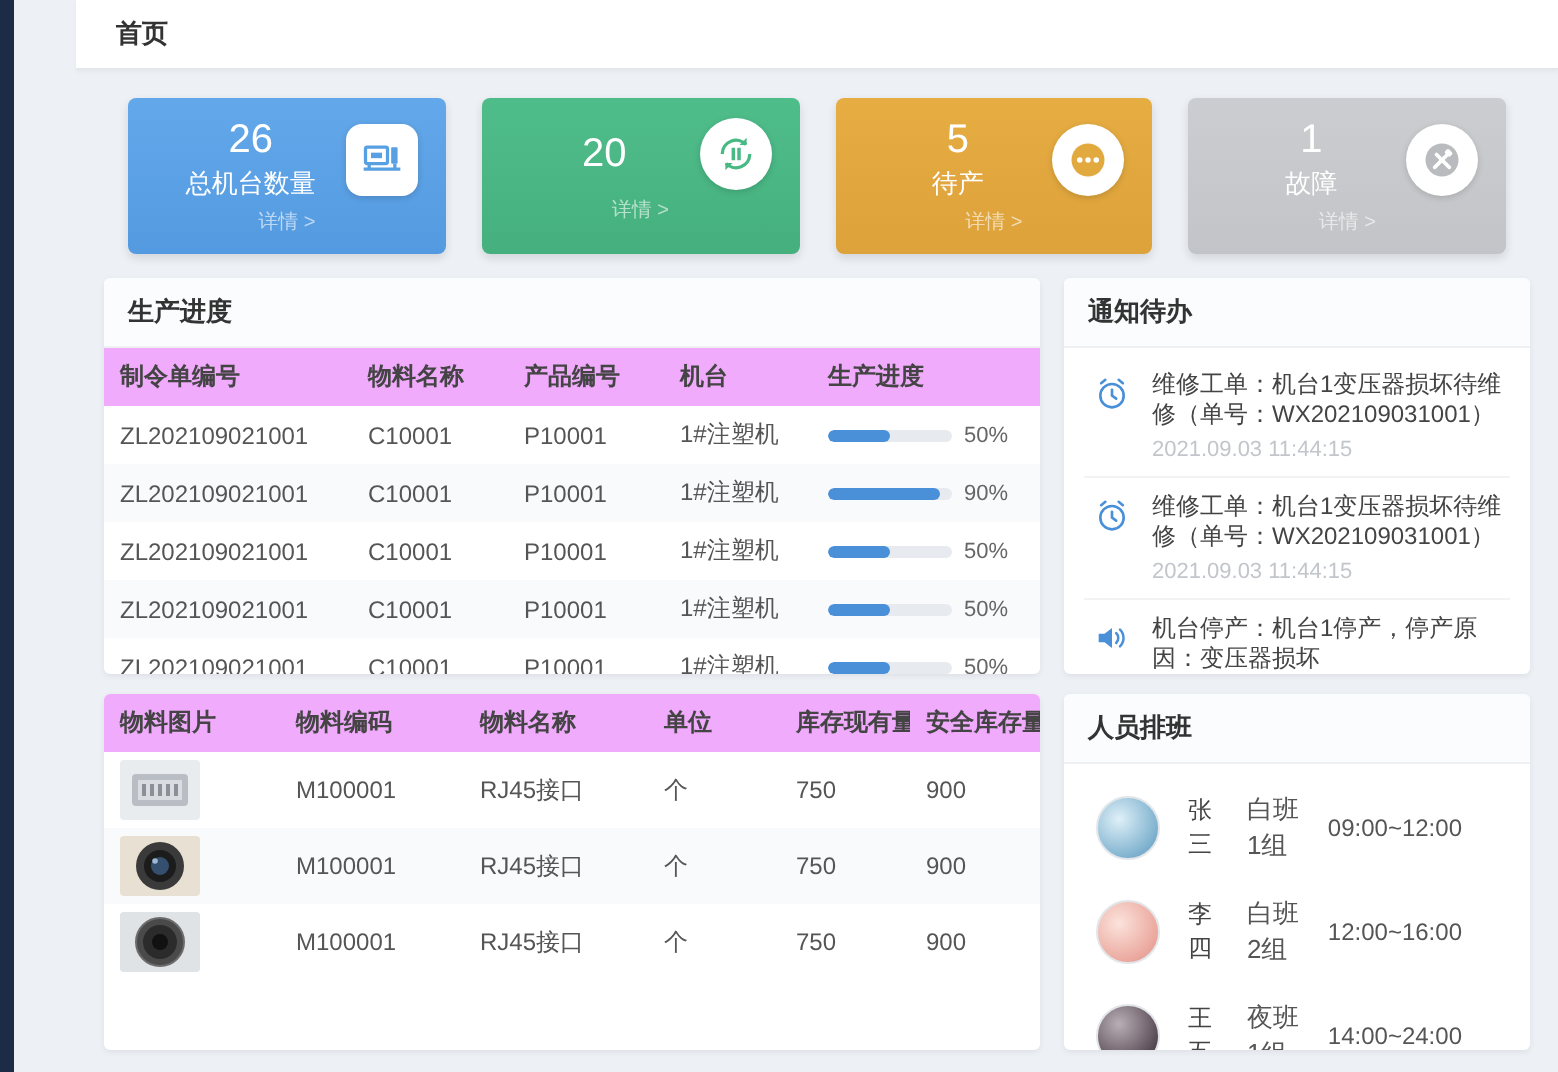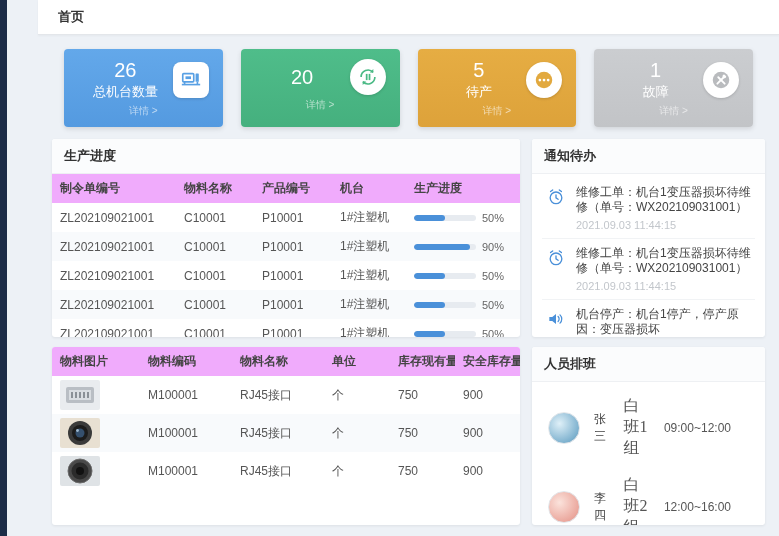--- a/index.html
+++ b/index.html
@@ -96,21 +96,21 @@
   .mat-img{width:40px;height:30px;border-radius:2px;display:block;}
 
   
   .sched-list{padding:6px 14px;}
   .sched-row{display:flex;align-items:center;gap:14px;padding:8px 2px;}
   .avatar{width:30px;height:30px;border-radius:50%;flex:none;border:1px solid #e2e6ea;}
   .avatar-1{background:radial-gradient(circle at 35% 35%,#dff0f8,#7fb2cf 70%,#5e93b4);}
   .avatar-2{background:radial-gradient(circle at 35% 35%,#fbe3dc,#eba89e 70%,#d98d86);}
   .avatar-3{background:radial-gradient(circle at 35% 30%,#b9aeb6,#5a4c56 70%,#3a2f38);}
   .sched-name{font-size:12px;color:#444;width:42px;}
-  .sched-shift{font-size:16px;color:#555;width:72px;font-family:Liberation Serif, serif;}
+  .sched-shift{font-size:13px;color:#555;width:72px;}
   .sched-time{font-size:12px;color:#555;margin-left:auto;padding-right:18px;}
 </style>
 </head>
 <body>
 
 <div class="side-strip"></div>
 
 <div class="app">
 
   <div class="topbar">

